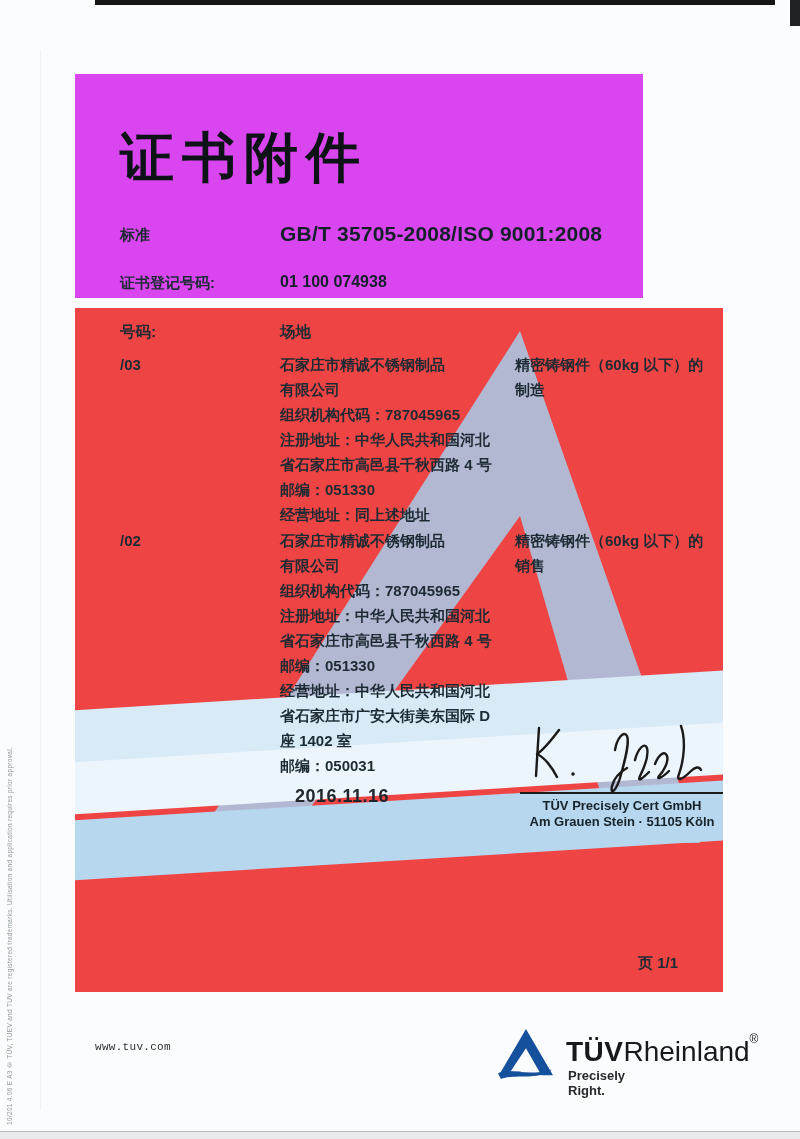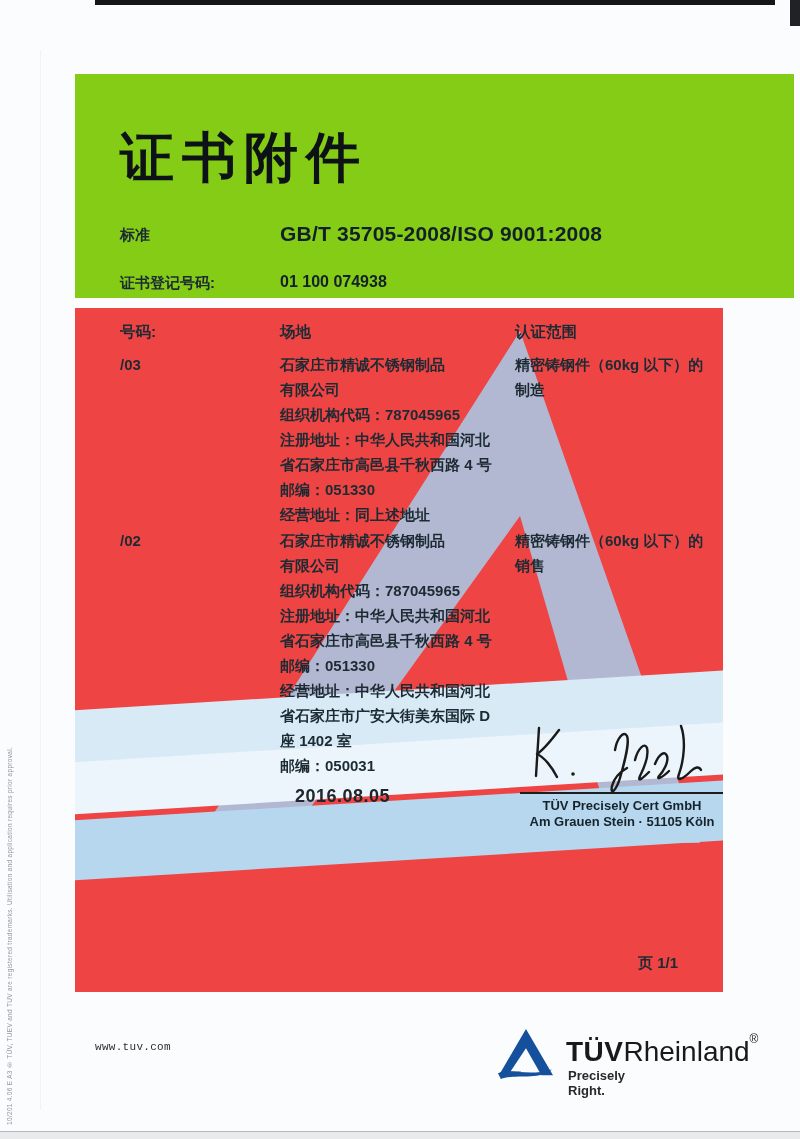--- a/index.html
+++ b/index.html
@@ -22,22 +22,22 @@
 
   .side-note {
     position:absolute; left:6px; bottom:14px;
     writing-mode:vertical-rl; transform:rotate(180deg);
     font-size:6.5px; letter-spacing:0.3px; color:#8f979d;
     white-space:nowrap;
   }
 
   
   .header-block {
-    position:absolute; left:75px; top:74px; width:719px; height:224px;
-    background:#84cc16;
+    position:absolute; left:75px; top:74px; width:568px; height:224px;
+    background:#d946ef;
   }
   .page-title {
     position:absolute; left:45px; top:48px;
     font-size:54px; font-weight:700; letter-spacing:8px; color:#0d1216;
   }
   .kv { position:absolute; left:0; width:100%; }
   .kv .k { position:absolute; left:45px; font-size:15px; font-weight:700; color:#1c2b33; }
   .kv .v { position:absolute; left:205px; color:#13202a; }
   .kv-standard { top:152px; }
   .kv-standard .v { top:-4px; font-size:21px; font-weight:700; letter-spacing:0.2px; }
@@ -115,21 +115,20 @@
 
     <svg class="watermark" width="560" height="600" viewBox="0 0 560 600">
       <path d="M350 15 L530 527 L445 527 L350 200 L115 527 L25 527 Z" fill="#a8cdeb" opacity="0.85"></path>
     </svg>
     <div class="swoosh s1"></div>
     <div class="swoosh s2"></div>
     <div class="swoosh s3"></div>
 
     <div class="tbl tbl-head col-num">号码:</div>
     <div class="tbl tbl-head col-site">场地</div>
-    <div class="tbl tbl-head col-scope">认证范围</div>
 
     <div class="tbl tbl-row row1 col-num">/03</div>
     <div class="tbl tbl-row row1 col-site">石家庄市精诚不锈钢制品
 有限公司
 组织机构代码：787045965
 注册地址：中华人民共和国河北
 省石家庄市高邑县千秋西路 4 号
 邮编：051330
 经营地址：同上述地址</div>
     <div class="tbl tbl-row row1 col-scope">精密铸钢件（60kg 以下）的
@@ -142,21 +141,21 @@
 注册地址：中华人民共和国河北
 省石家庄市高邑县千秋西路 4 号
 邮编：051330
 经营地址：中华人民共和国河北
 省石家庄市广安大街美东国际 D
 座 1402 室
 邮编：050031</div>
     <div class="tbl tbl-row row2 col-scope">精密铸钢件（60kg 以下）的
 销售</div>
 
-    <div class="audit-date">2016.08.05</div>
+    <div class="audit-date">2016.11.16</div>
 
     <svg class="sig-svg" width="190" height="78" viewBox="0 0 190 78">
       <g fill="none" stroke="#1a1a1a" stroke-width="2.4" stroke-linecap="round" stroke-linejoin="round">
         <path d="M16 12 C15 26 14 44 13 60"></path>
         <path d="M36 14 C27 26 20 34 14 38 C21 41 29 51 34 61"></path>
         <circle cx="50" cy="58" r="1.8" fill="#1a1a1a" stroke="none"></circle>
         <path d="M92 34 C94 22 101 14 104 20 C107 27 101 48 97 62 C93 75 87 80 89 70 C91 62 97 56 104 52"></path>
         <path d="M112 44 C115 32 122 26 124 32 C126 40 120 54 117 60 C114 67 120 62 126 56"></path>
         <path d="M132 48 C136 38 142 34 144 40 C146 46 140 56 136 60 C133 64 139 62 146 55"></path>
         <path d="M158 10 C163 24 161 44 156 58 C153 66 159 64 168 55 C172 51 176 50 178 54"></path>

